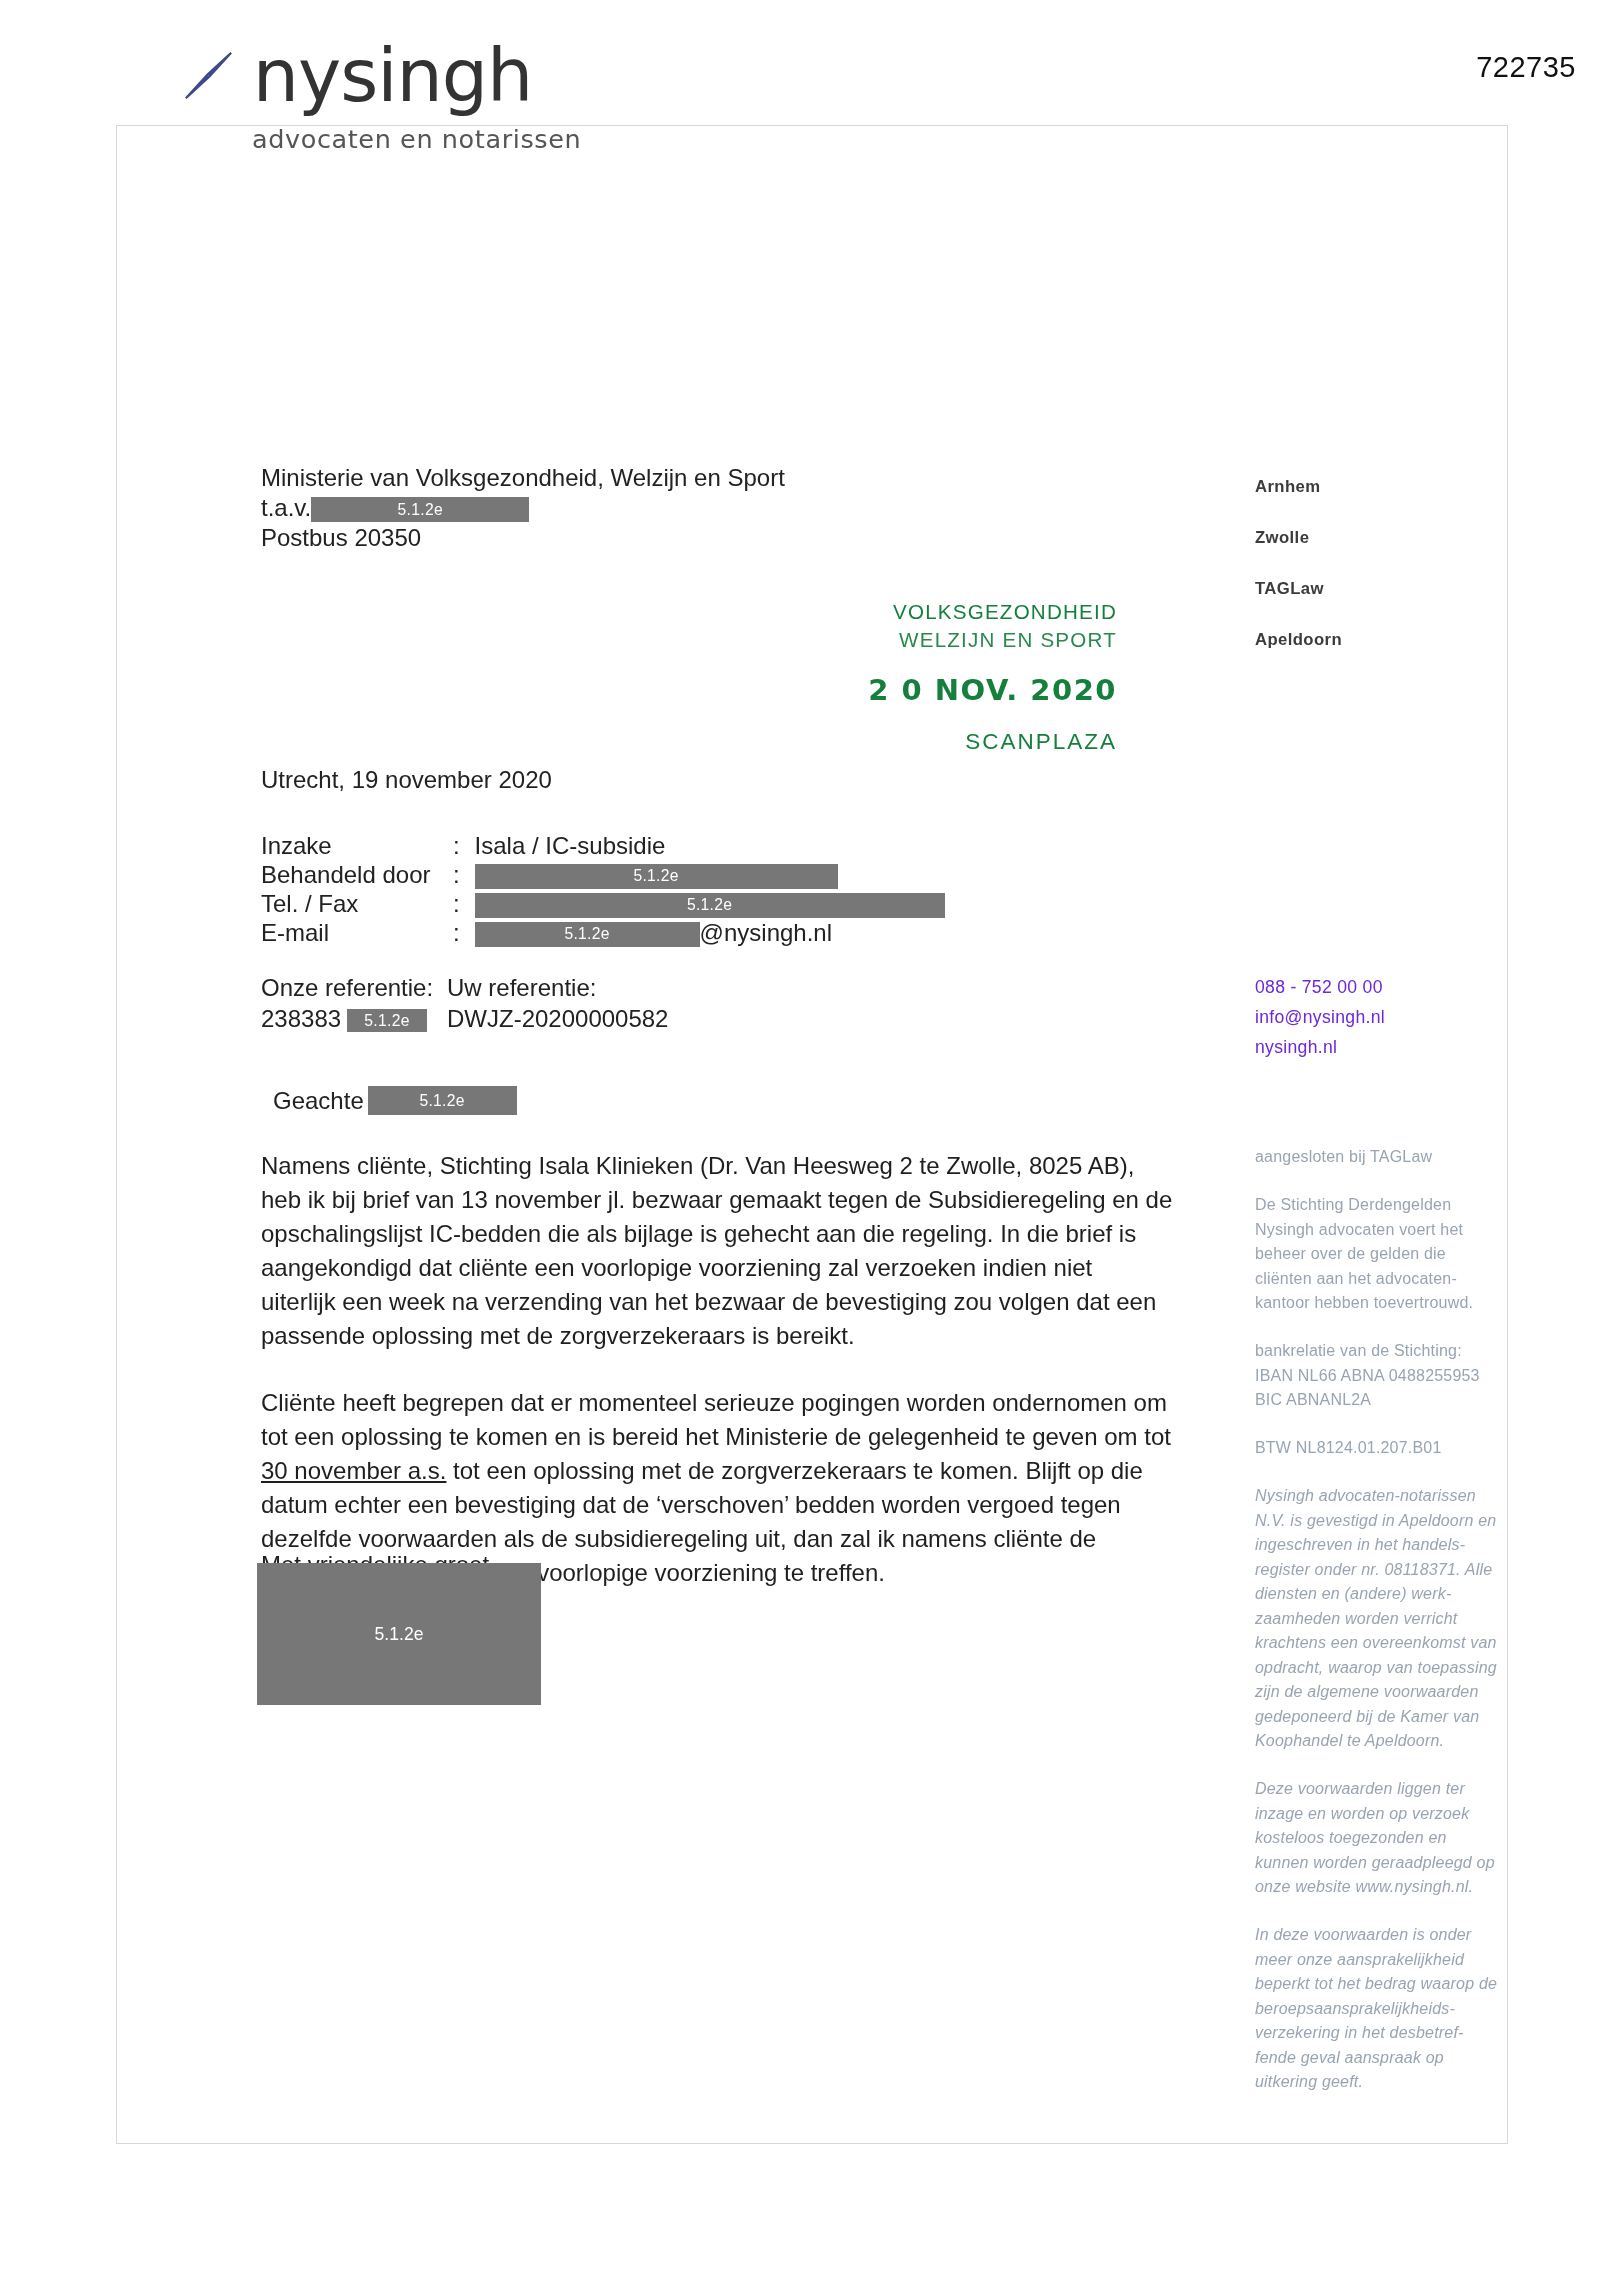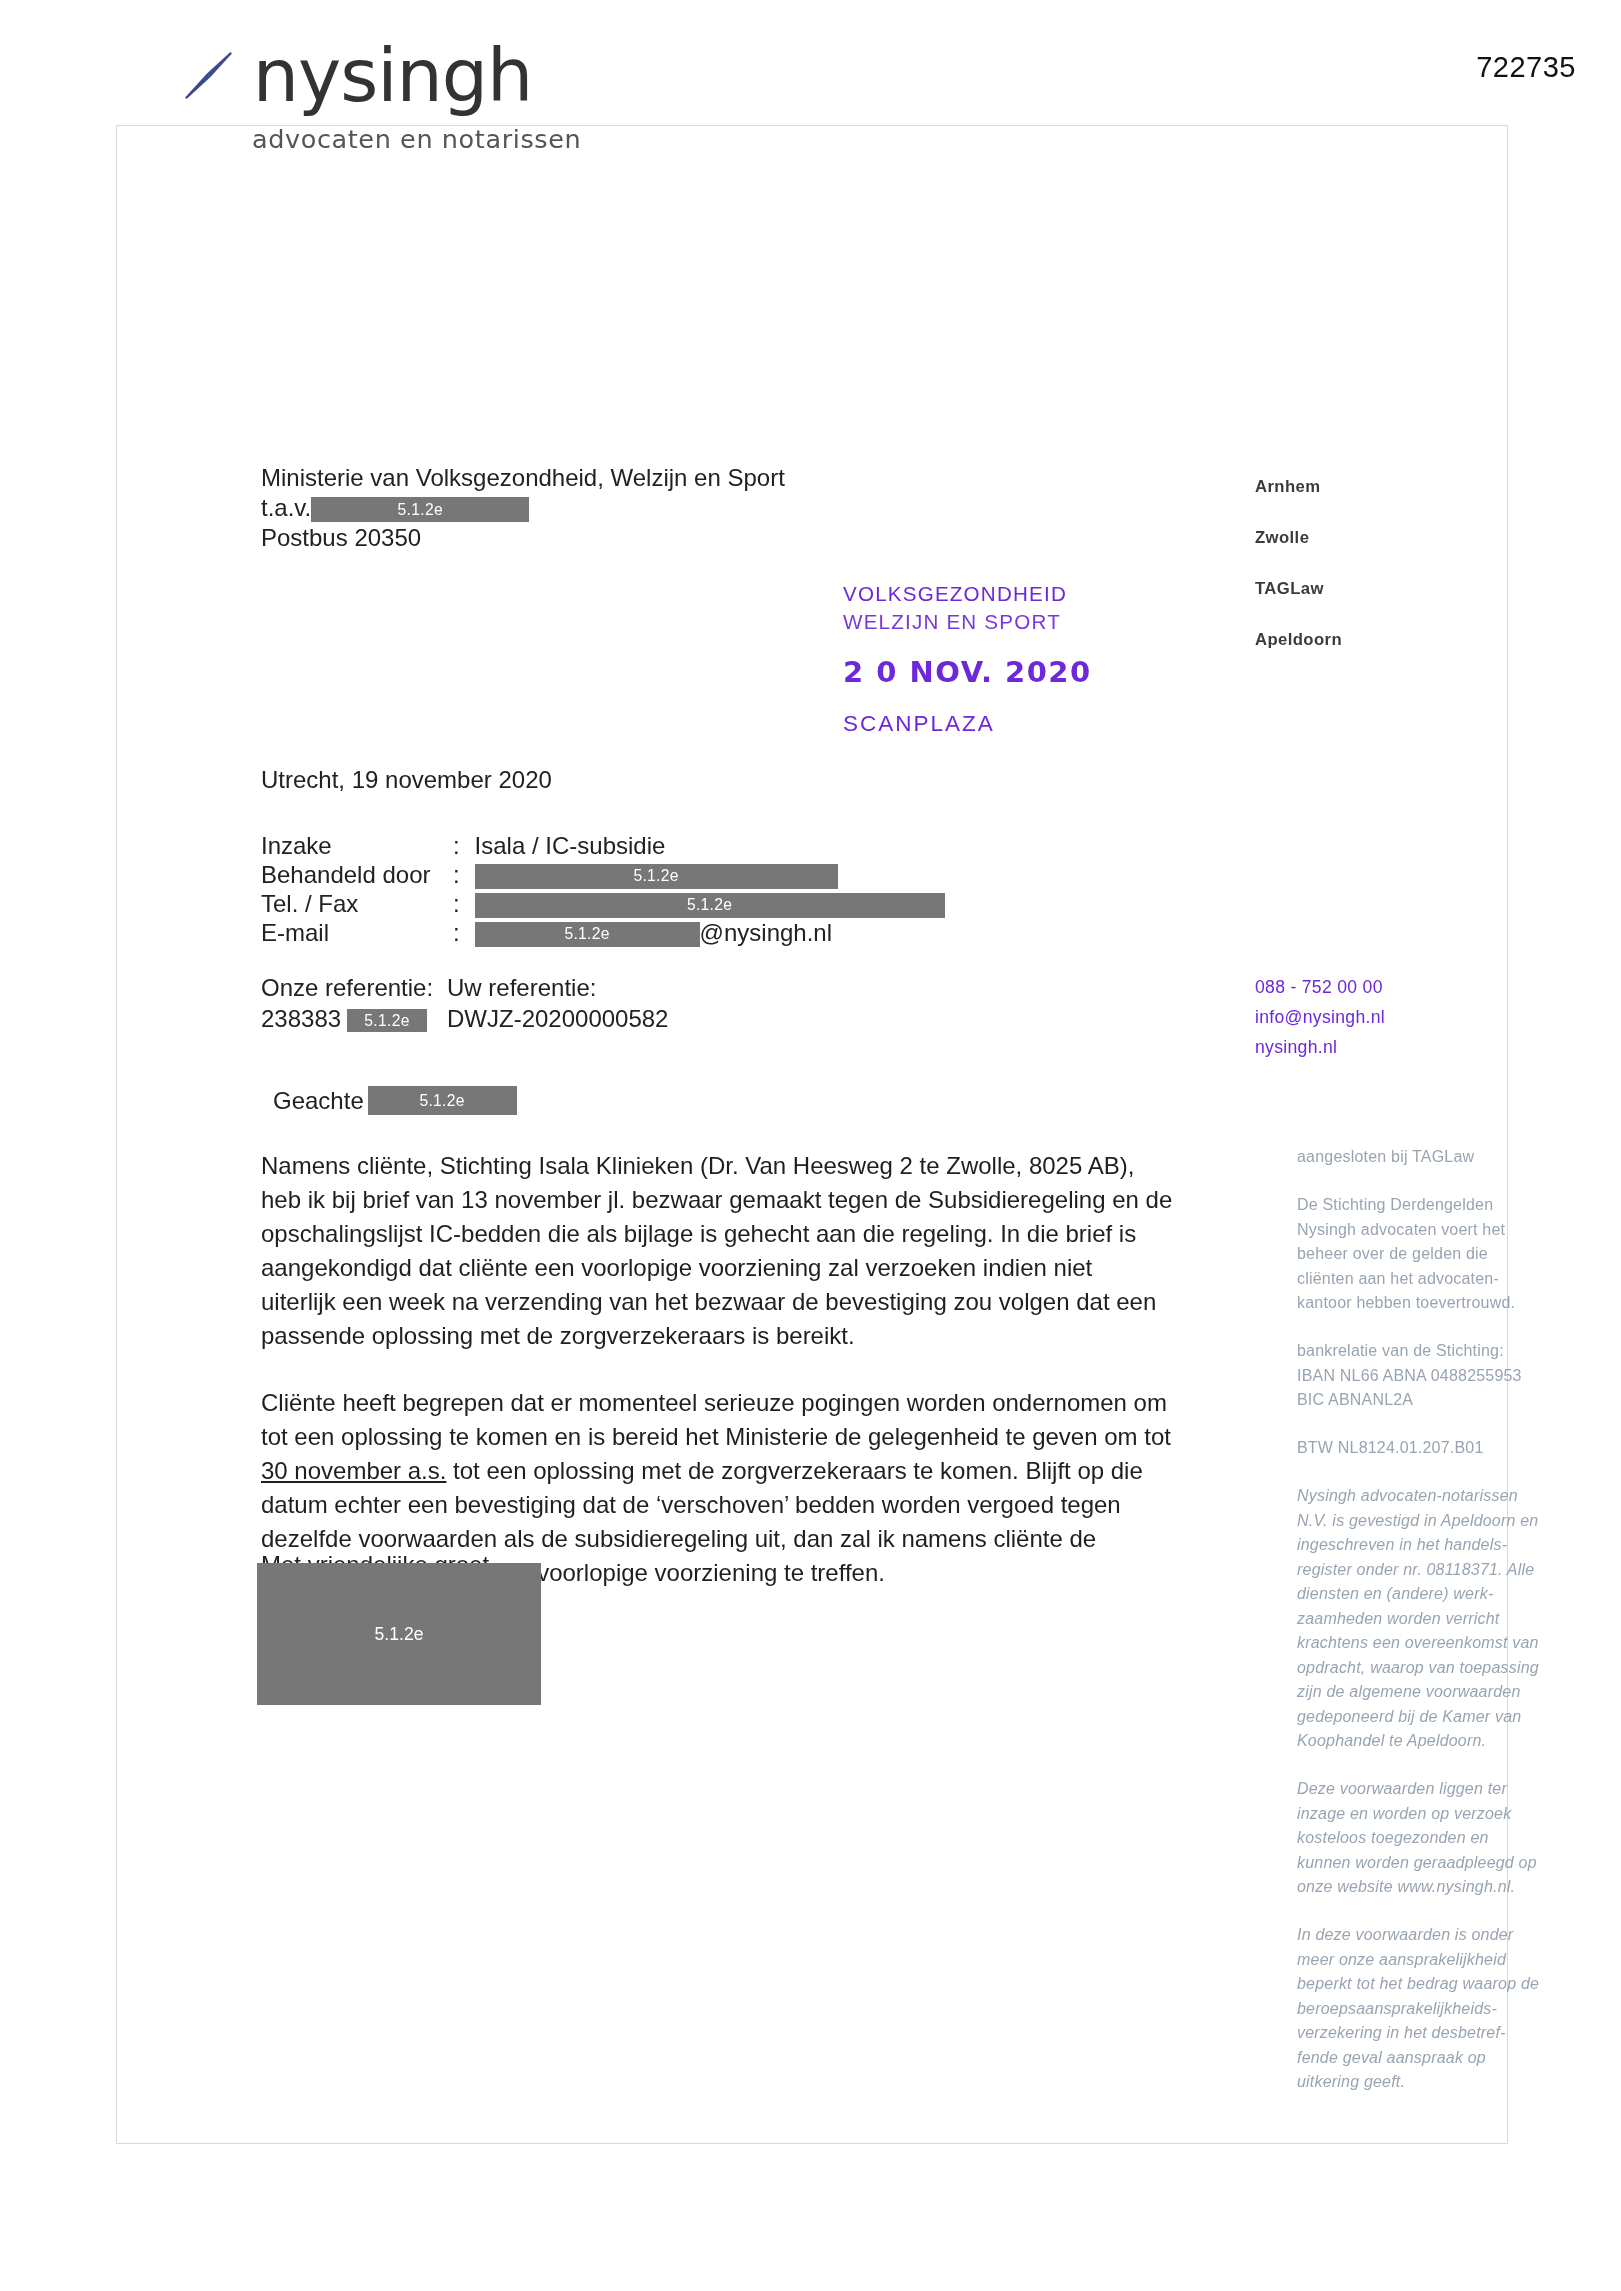--- a/index.html
+++ b/index.html
@@ -111,23 +111,23 @@
     line-height: 51px;
     font-weight: bold;
     color: #3b3b3b;
     letter-spacing: 0.4px;
   }
 
   
   .stamp {
     position: absolute;
     left: 843px;
-    top: 582px;
-    color: #6d28d9;
-    text-align: left;
+    top: 600px;
+    color: #15803d;
+    text-align: right;
     width: 274px;
   }
   .stamp .l1 {
     font-size: 20.6px;
     letter-spacing: 1.2px;
     white-space: nowrap;
   }
   .stamp .l2 {
     font-size: 20.6px;
     letter-spacing: 1.2px;
@@ -246,21 +246,21 @@
     top: 50%;
     transform: translateY(-50%);
     text-align: center;
     color: #fff;
     font-size: 17.6px;
   }
 
   
   .fineprint {
     position: absolute;
-    left: 1297px;
+    left: 1255px;
     top: 1145px;
     width: 245px;
     font-size: 16px;
     line-height: 24.5px;
     color: #98a4b2;
     letter-spacing: 0.2px;
   }
   .fineprint .blk { margin-bottom: 23.5px; }
   .fineprint .italic { font-style: italic; }
 </style>

